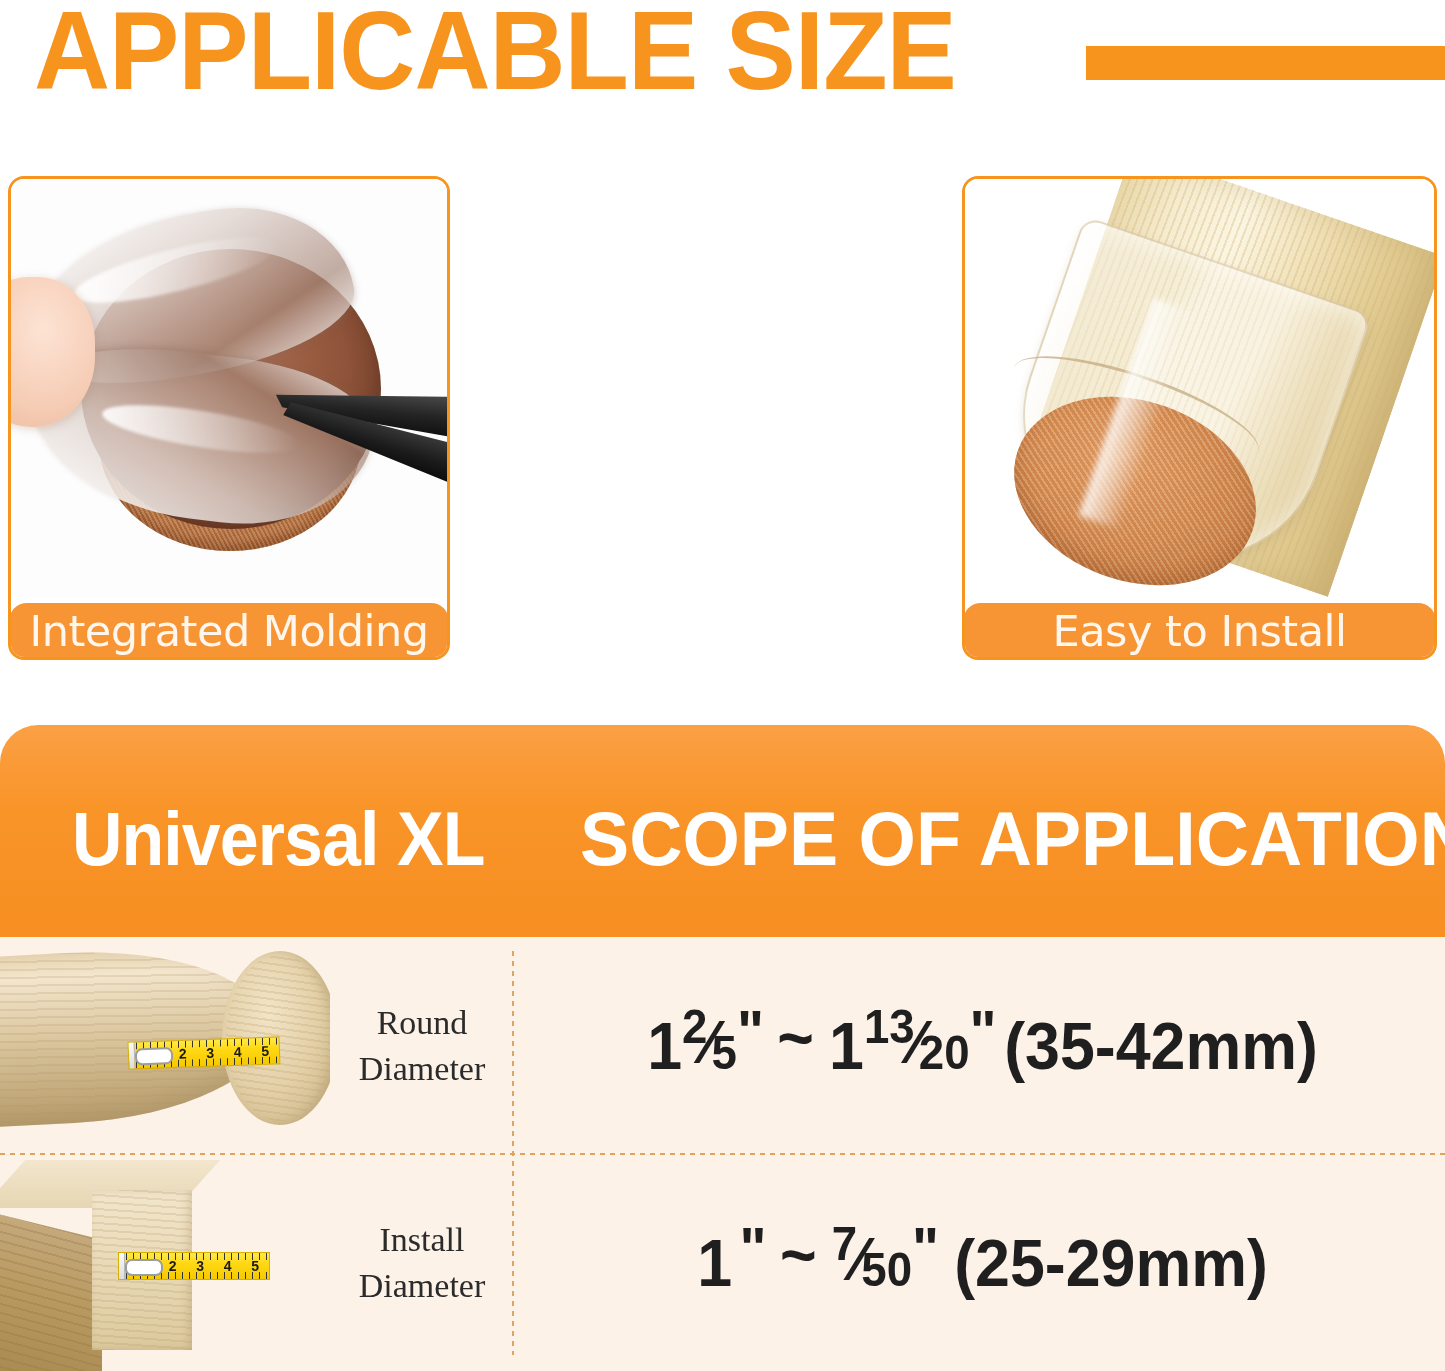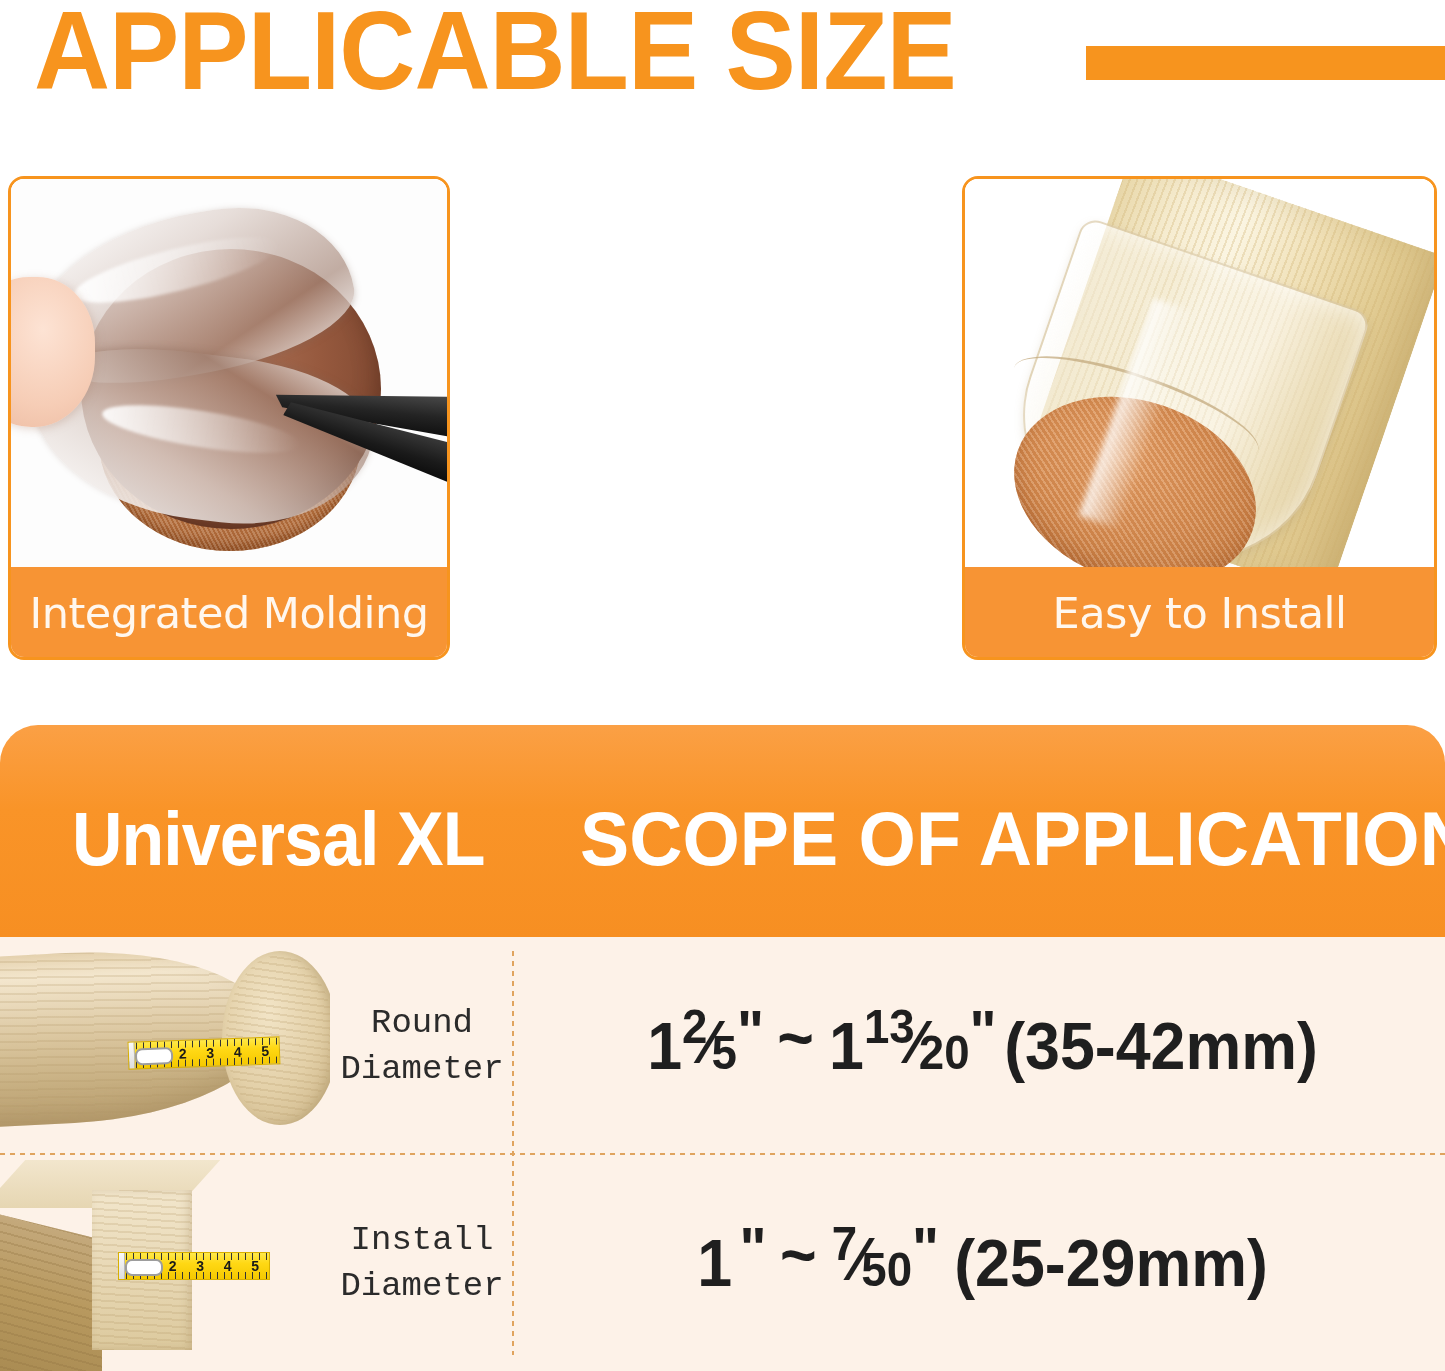--- a/index.html
+++ b/index.html
@@ -43,24 +43,24 @@
   }
   .card-1{left:8px;width:442px;height:484px;}
   .card-2{left:486px;width:440px;height:484px;}
   .card-3{left:962px;width:475px;height:484px;padding-left:11px;}
 
   .card-photo{
     position:absolute;left:0;top:0;right:0;height:418px;
     background:#ffffff;overflow:hidden;
   }
   .card-label{
-    position:absolute;left:-2px;right:-2px;bottom:-2px;height:92px;
+    position:absolute;left:-2px;right:-2px;bottom:-2px;height:56px;
     background:#F79434;
     border-bottom-left-radius:16px;border-bottom-right-radius:16px;
-    display:flex;align-items:center;justify-content:center;
+    display:flex;align-items:center;justify-content:center;border-radius:18px;
   }
   .card-label span{
     color:#FFF7EE;font-size:43px;font-weight:500;
     letter-spacing:-0.5px;white-space:nowrap;
     font-family:"DejaVu Sans", sans-serif;
   }
 
   
   .p1{position:absolute;inset:0;background:#fdfdfd;}
   .p1 .cap-body{
@@ -351,21 +351,21 @@
   .tape-clip{
     position:absolute;left:6px;top:6px;width:34px;height:13px;
     border:2px solid #9d9d9d;border-radius:7px;background:#fff;
   }
   .tape-r{left:128px;top:102px;transform:rotate(-2deg);}
 
   .spec-label{
     position:absolute;left:336px;top:0;width:172px;height:217px;
     display:flex;flex-direction:column;align-items:center;justify-content:center;
     color:#2b2b2b;font-size:34px;line-height:46px;
-    font-family:Liberation Mono, monospace;text-align:center;
+    font-family:Liberation Serif, serif;text-align:center;
   }
   .spec-value{
     position:absolute;left:540px;top:0;right:20px;height:217px;
     display:flex;align-items:center;justify-content:center;
     color:#1f1f1f;
     font-family:"Liberation Sans", sans-serif;
     font-weight:bold;
     font-size:66px;
     white-space:nowrap;
     transform:scaleX(0.95);

